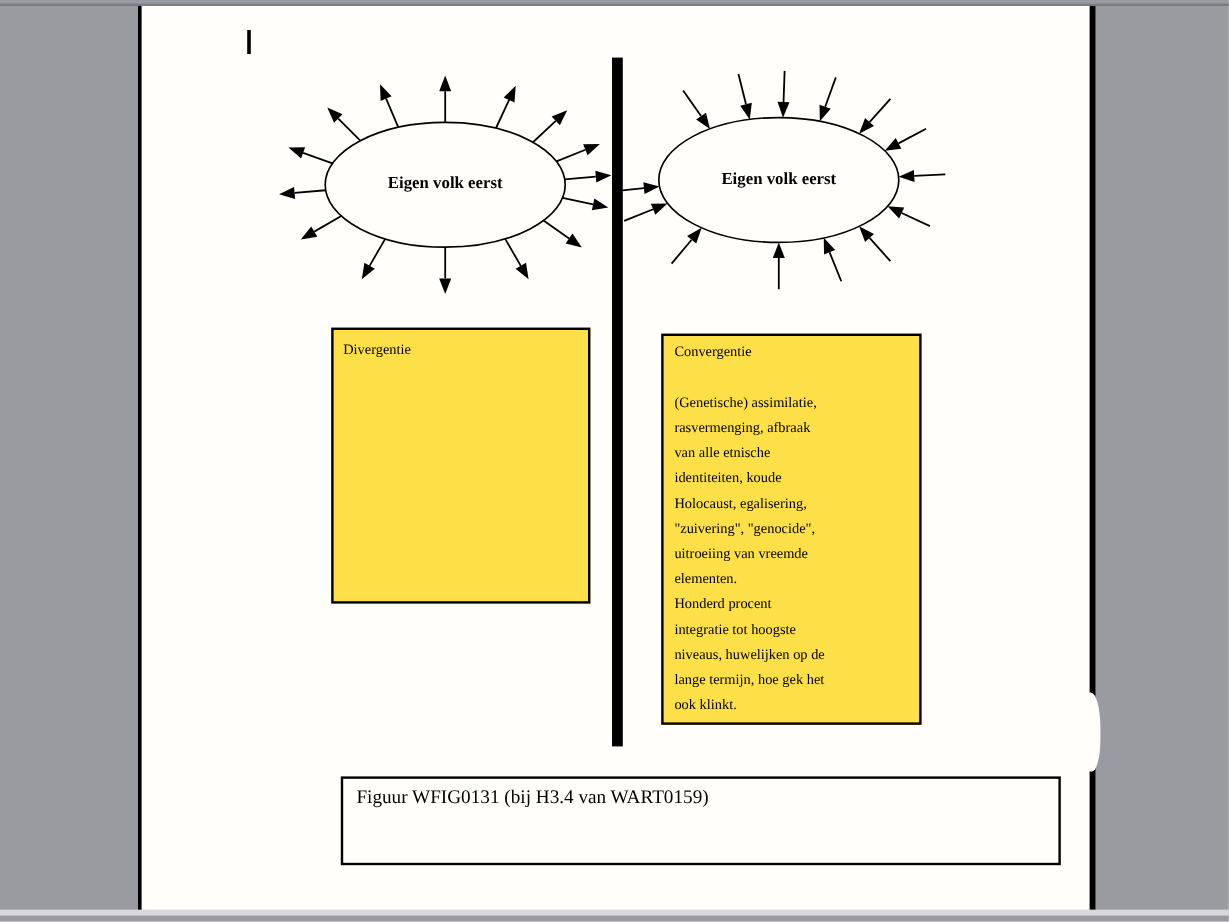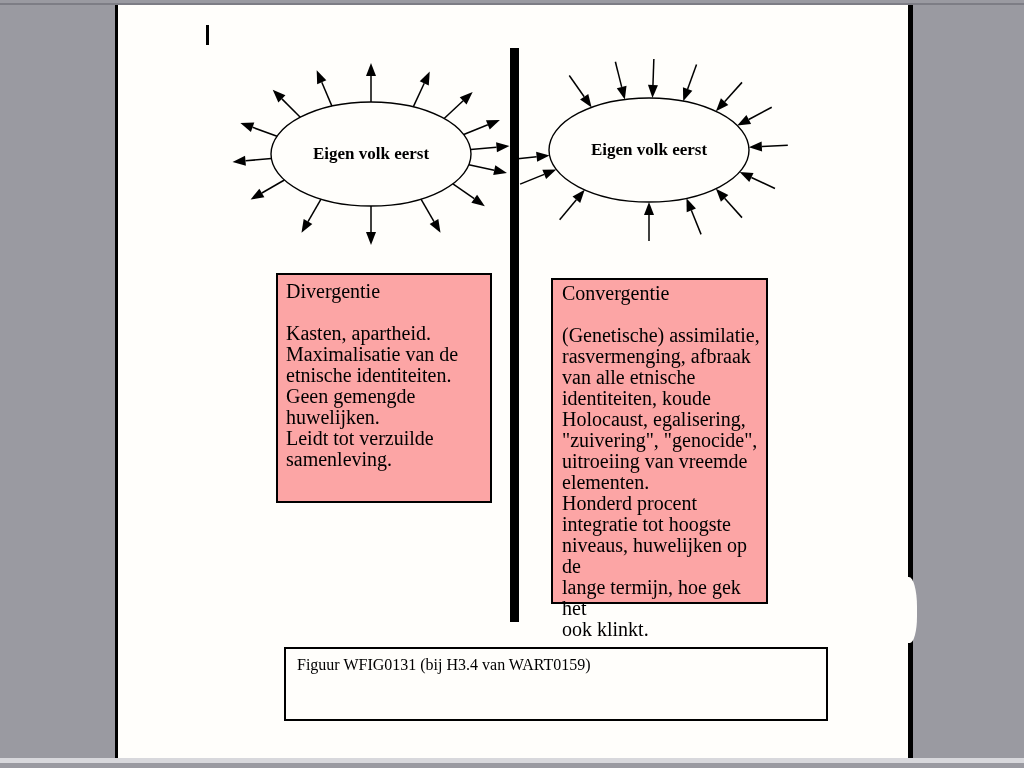--- a/index.html
+++ b/index.html
@@ -14,34 +14,34 @@
   .page{
     position:absolute;left:115px;top:5px;width:798px;height:755px;
     box-sizing:border-box;background:#fffefb;
     border-left:3px solid #000;border-right:5px solid #000;
   }
   .bottom-edge{position:absolute;left:0;top:758px;width:1024px;height:5px;background:#d8d8dc;}
   #diagram-svg{position:absolute;left:0;top:0;width:1024px;height:768px;pointer-events:none;}
   .caret{position:absolute;left:206px;top:25px;width:3px;height:20px;background:#000;}
   .ellipse-label{
     position:absolute;width:190px;text-align:center;
-    font-weight:bold;font-size:17px;line-height:22px;color:#000;
+    font-weight:bold;font-size:14px;line-height:22px;color:#000;
   }
   .ellipse-label.left{left:276px;top:143px;}
   .ellipse-label.right{left:554px;top:139px;}
   .textbox{
-    position:absolute;box-sizing:border-box;border:2px solid #000;background:#fca5a5;
-    font-size:20px;line-height:21px;color:#000;
+    position:absolute;box-sizing:border-box;border:2px solid #000;background:#fde047;
+    font-size:12px;line-height:21px;color:#000;
   }
   .textbox.divergentie{left:276px;top:273px;width:216px;height:230px;padding:6px 4px 0 8px;}
   .textbox.convergentie{left:551px;top:278px;width:217px;height:326px;padding:3px 4px 0 9px;}
   .box-title{margin-bottom:21px;}
   .box-body{white-space:pre-line;}
   .caption-box{
-    position:absolute;left:284px;top:647px;width:544px;height:74px;
+    position:absolute;left:284px;top:647px;width:600px;height:74px;
     box-sizing:border-box;border:2px solid #000;background:#fffefb;
     padding:5px 0 0 11px;color:#000;
   }
   .caption-line1{font-size:16px;line-height:22px;}
   .caption-line2{font-size:16px;line-height:28px;white-space:pre;}
   .caption-big{font-size:21px;font-weight:bold;}
   .white-blob{
     position:absolute;left:899px;top:577px;width:18px;height:66px;
     background:#fffefb;border-radius:45% 45% 40% 40%;
   }
@@ -116,27 +116,20 @@
       <polygon points="686.4606593415912,198.21356043747295 695.966464328832,208.39391757976165 686.6946257831642,212.13998351392075" fill="#000"></polygon>
       <line x1="649" y1="241" x2="649" y2="215" stroke="#000" stroke-width="1.5"></line>
       <polygon points="649,202 654,215 644,215" fill="#000"></polygon>
     </svg>
 
   <div class="ellipse-label left">Eigen volk eerst</div>
   <div class="ellipse-label right">Eigen volk eerst</div>
 
   <div class="textbox divergentie">
     <div class="box-title">Divergentie</div>
-    <div class="box-body">Kasten, apartheid.
-Maximalisatie van de
-etnische identiteiten.
-Geen gemengde
-huwelijken.
-Leidt tot verzuilde
-samenleving.</div>
   </div>
 
   <div class="textbox convergentie">
     <div class="box-title">Convergentie</div>
     <div class="box-body">(Genetische) assimilatie,
 rasvermenging, afbraak
 van alle etnische
 identiteiten, koude
 Holocaust, egalisering,
 "zuivering", "genocide",

